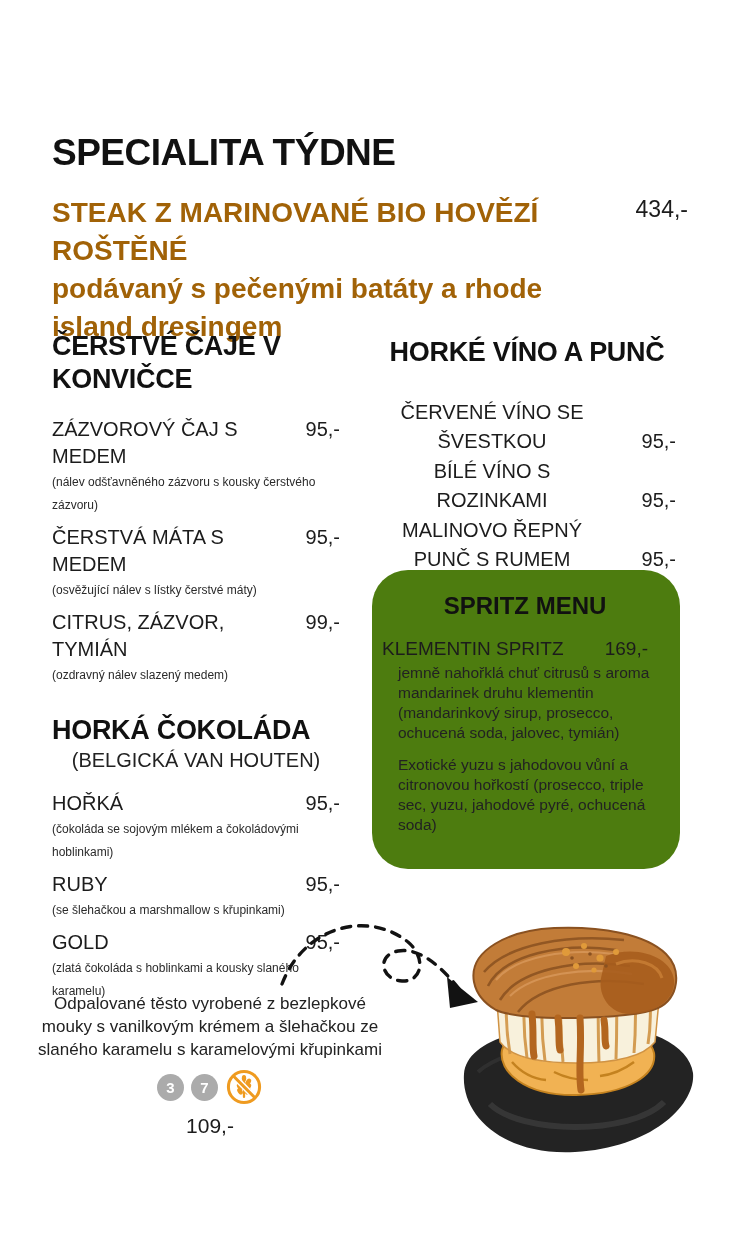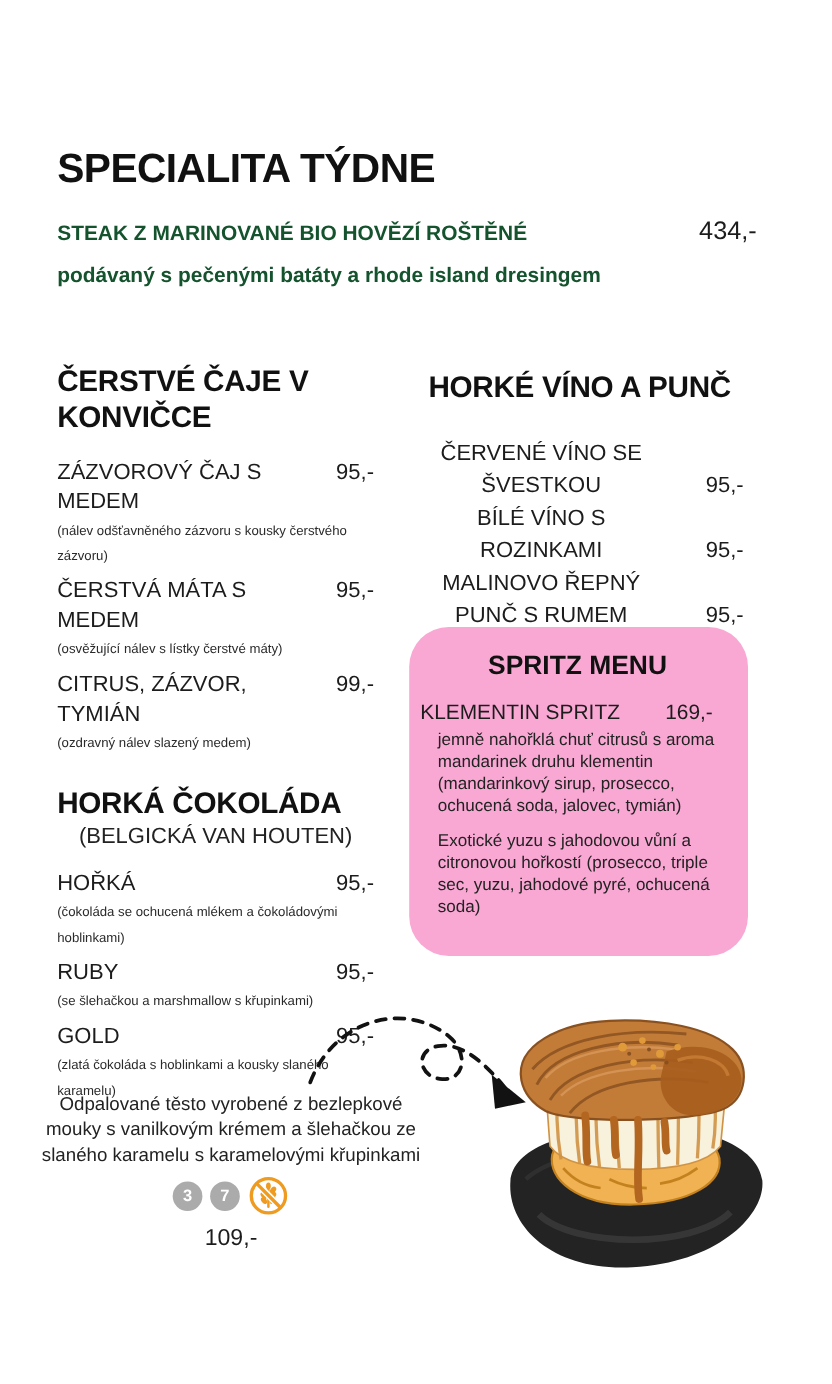--- a/index.html
+++ b/index.html
@@ -15,21 +15,21 @@
   .page { position: absolute; inset: 0; }
 
   
   .special { position: absolute; left: 52px; top: 132px; width: 660px; }
   .special h1 {
     margin: 0 0 20px 0;
     font-size: 37px; font-weight: 700; letter-spacing: -0.5px; color: #111;
   }
   .special-body { position: relative; }
   .special-name, .special-desc {
-    width: 548px; font-weight: 700; font-size: 19px; line-height: 38px; color: #14532d;
+    width: 548px; font-weight: 700; font-size: 28px; line-height: 38px; color: #a16207;
   }
   .special-price { position: absolute; right: 24px; top: 2px; font-size: 23px; font-weight: 400; }
 
   
   .col-left  { position: absolute; left: 52px;  top: 330px; width: 288px; }
   .col-right { position: absolute; left: 378px; top: 336px; width: 298px; text-align: center; }
 
   .sec-heading { margin: 0; font-size: 27px; line-height: 33px; font-weight: 700; letter-spacing: -0.3px; color: #111; }
   .teas-heading { width: 255px; }
   .sub-heading { font-size: 20px; line-height: 27px; font-weight: 400; color: #222; text-align: center; }
@@ -44,21 +44,21 @@
   .choco-heading { margin-top: 27px; }
   .choco-list { margin-top: 16px; }
 
   .wine-list { margin-top: 29px; }
   .wine-row { display: flex; justify-content: space-between; align-items: flex-end; font-size: 20px; line-height: 29px; margin-bottom: 1px; }
   .wine-row .name { max-width: 228px; }
 
   
   .spritz-box {
     position: absolute; left: 372px; top: 570px; width: 308px; min-height: 274px;
-    background: #f9a8d4; border-radius: 36px;
+    background: #4d7c0f; border-radius: 36px;
     padding: 18px 12px 22px 10px;
   }
   .spritz-title { margin: 4px 0 16px 0; text-align: center; font-size: 24px; font-weight: 700; color: #111; }
   .spritz-item { margin-bottom: 12px; }
   .spritz-row { display: flex; justify-content: space-between; font-size: 19px; line-height: 25px; padding-right: 20px; }
   .spritz-desc { font-size: 15.5px; line-height: 20px; color: #222; margin-top: 2px; margin-left: 16px; }
 
   
   .dessert-text { position: absolute; left: 30px; top: 984px; width: 360px; text-align: center; }
   .dessert-name { font-size: 21px; letter-spacing: 0.2px; color: #1a1a1a; }
@@ -119,21 +119,21 @@
 
     <h2 class="sec-heading choco-heading">HORKÁ ČOKOLÁDA</h2>
     <div class="sub-heading">(BELGICKÁ VAN HOUTEN)</div>
 
     <div class="item-list choco-list">
       <div class="menu-item">
         <div class="item-row">
           <span class="name">HOŘKÁ</span>
           <span class="price">95,-</span>
         </div>
-        <div class="item-desc">(čokoláda se ochucená mlékem a čokoládovými hoblinkami)</div>
+        <div class="item-desc">(čokoláda se sojovým mlékem a čokoládovými hoblinkami)</div>
       </div>
       <div class="menu-item">
         <div class="item-row">
           <span class="name">RUBY</span>
           <span class="price">95,-</span>
         </div>
         <div class="item-desc">(se šlehačkou a marshmallow s křupinkami)</div>
       </div>
       <div class="menu-item">
         <div class="item-row">

